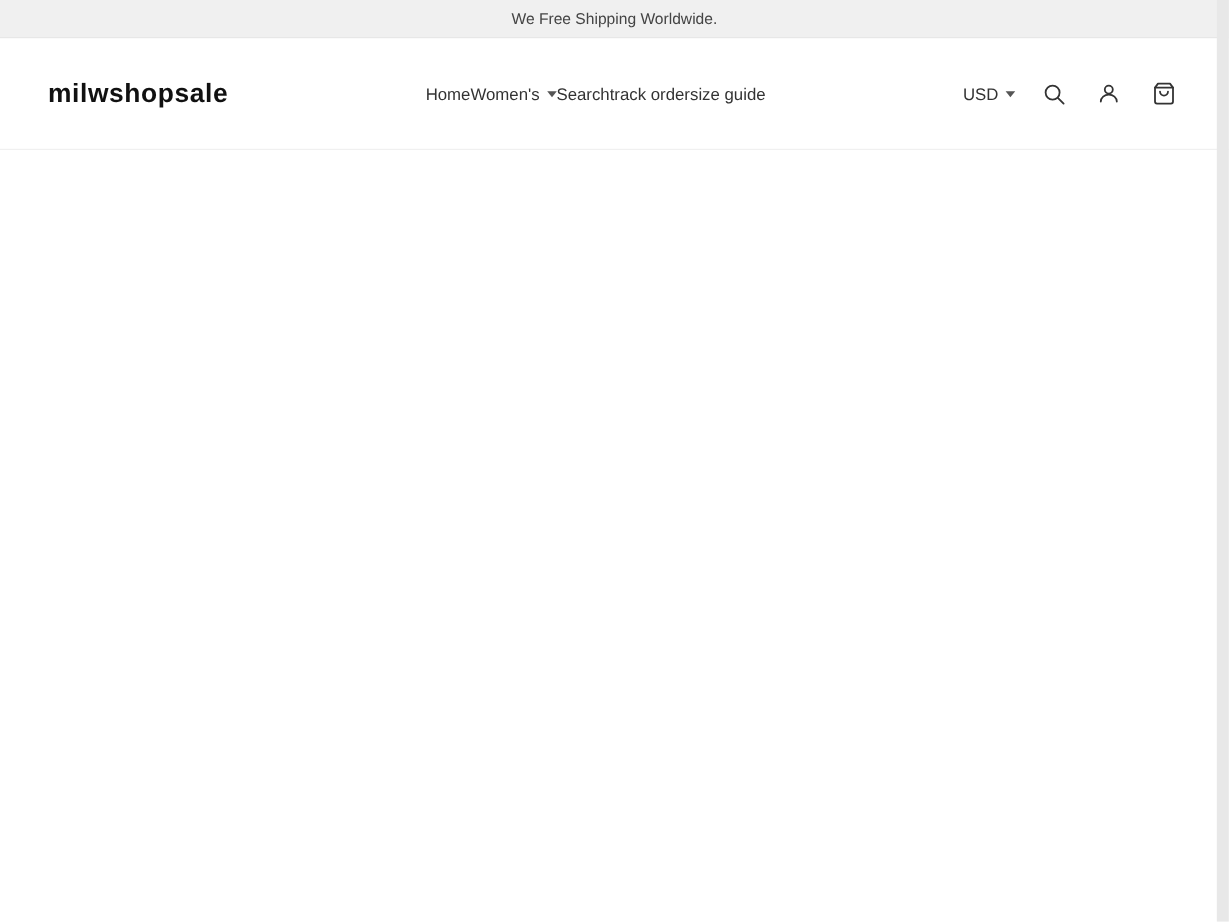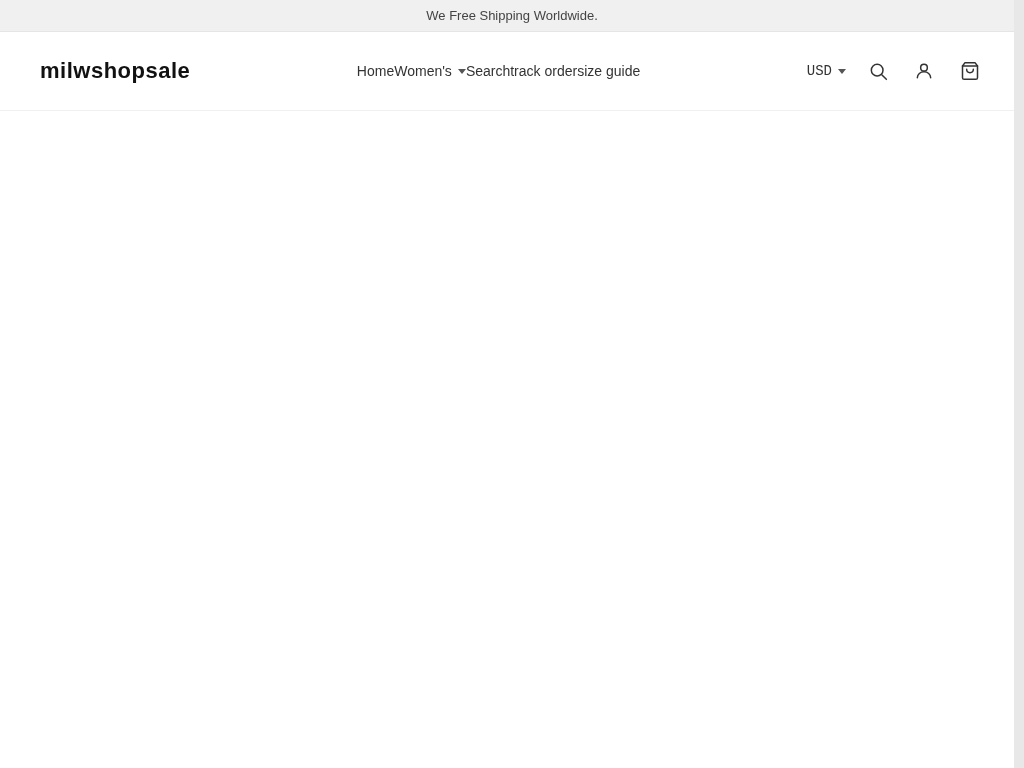--- a/index.html
+++ b/index.html
@@ -25,21 +25,21 @@
       color: #444;
       border-bottom: 1px solid #e5e5e5;
     }
 
     
     .header {
       display: flex;
       align-items: center;
       justify-content: space-between;
       padding: 0 40px;
-      height: 79px;
+      height: 93px;
       border-bottom: 1px solid #f0f0f0;
       background: #fff;
     }
 
     .logo {
       font-size: 22px;
       font-weight: 600;
       letter-spacing: 0.5px;
       color: #111;
       text-decoration: none;
@@ -101,21 +101,20 @@
       stroke-linejoin: round;
     }
 
     .currency-selector {
       display: flex;
       align-items: center;
       gap: 4px;
       font-size: 14px;
       color: #333;
       cursor: pointer;
-      font-family: Liberation Mono, monospace;
     }
 
     
     .main-content {
       width: 100%;
       min-height: 660px;
       background: #fff;
     }
 
     

